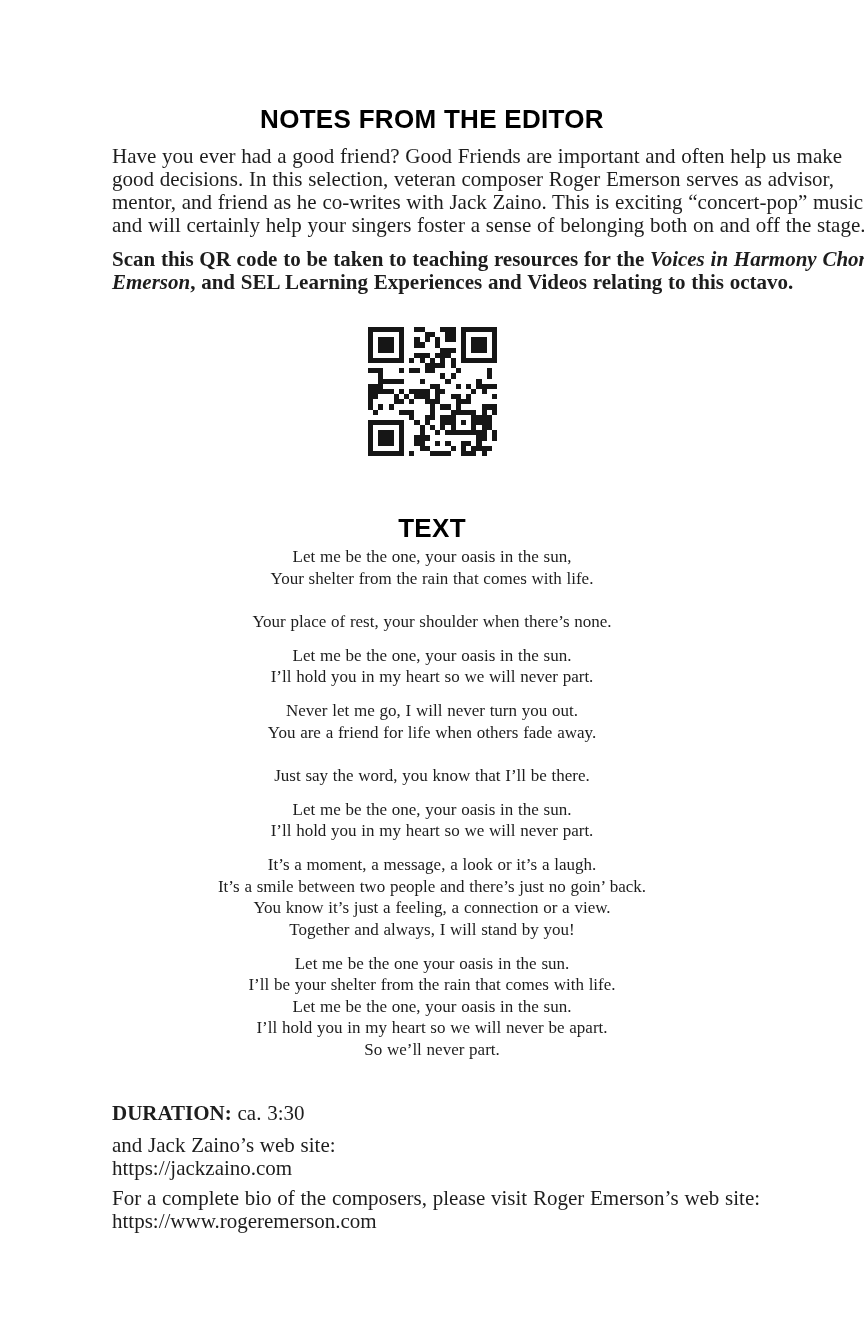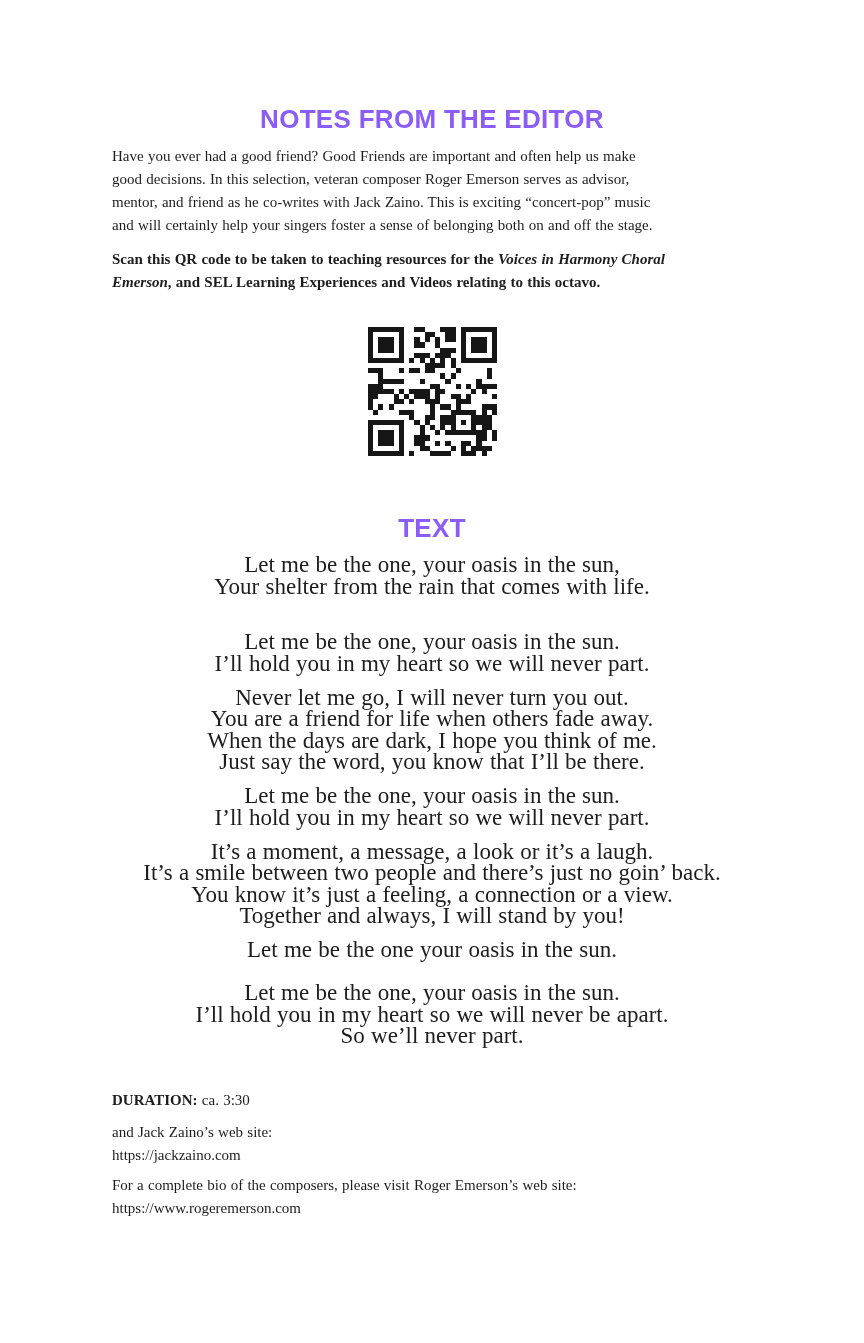--- a/index.html
+++ b/index.html
@@ -13,39 +13,39 @@
     overflow: hidden;
   }
   .main-title, .section-title {
     font-family: "Liberation Sans", "DejaVu Sans", sans-serif;
     font-weight: 700;
     font-size: 26px;
     line-height: 28px;
     letter-spacing: 0.3px;
     text-align: center;
     margin: 0;
-    color: #8b5cf6;
+    color: #000000;
   }
   .main-title { margin-top: 105px; }
   .section-title { margin-top: 54px; }
   .body {
-    font-size: 15px;
+    font-size: 21px;
     line-height: 23px;
     word-spacing: 0.5px;
     margin: 0 120px 0 112px;
   }
   .nowrap { white-space: nowrap; }
   .intro { margin-top: 12px; }
   .qr-paragraph { margin-top: 11px; font-weight: bold; }
   .qr-row { margin-top: 33px; text-align: center; }
   .qr-row svg { width: 129px; height: 129px; display: inline-block; }
   .lyrics {
-    margin-top: 12px;
+    margin-top: 4px;
     text-align: center;
-    font-size: 23px;
+    font-size: 17px;
     line-height: 21.5px;
     word-spacing: 0.5px;
   }
   .lyrics p.stanza { margin: 0 0 12.5px 0; }
   .lyrics p.stanza:last-child { margin-bottom: 0; }
   .duration { margin-top: 42px; }
   .duration strong { font-weight: 700; }
   .bio { margin-top: 7px; }
   .zaino { margin-top: 9px; }
   em { font-style: italic; }
@@ -356,26 +356,26 @@
         <rect x="18" y="24" width="1" height="1"></rect>
         <rect x="19" y="24" width="1" height="1"></rect>
         <rect x="20" y="24" width="1" height="1"></rect>
         <rect x="22" y="24" width="1" height="1"></rect>
       </svg>
   </div>
 
   <h2 class="section-title">TEXT</h2>
 
   <div class="lyrics">
-      <p class="stanza"><span>Let me be the one, your oasis in the sun,</span><br><span>Your shelter from the rain that comes with life.</span><br><br></p>
+      <p class="stanza"><span>Let me be the one, your oasis in the sun,</span><br><span>Your shelter from the rain that comes with life.</span><br><br><span>Your place of rest, your shoulder when there’s none.</span></p>
       <p class="stanza"><span>Let me be the one, your oasis in the sun.</span><br><span>I’ll hold you in my heart so we will never part.</span></p>
-      <p class="stanza"><span>Never let me go, I will never turn you out.</span><br><span>You are a friend for life when others fade away.</span><br><span>When the days are dark, I hope you think of me.</span><br><span>Just say the word, you know that I’ll be there.</span></p>
+      <p class="stanza"><span>Never let me go, I will never turn you out.</span><br><span>You are a friend for life when others fade away.</span><br><br><span>Just say the word, you know that I’ll be there.</span></p>
       <p class="stanza"><span>Let me be the one, your oasis in the sun.</span><br><span>I’ll hold you in my heart so we will never part.</span></p>
       <p class="stanza"><span>It’s a moment, a message, a look or it’s a laugh.</span><br><span>It’s a smile between two people and there’s just no goin’ back.</span><br><span>You know it’s just a feeling, a connection or a view.</span><br><span>Together and always, I will stand by you!</span></p>
-      <p class="stanza"><span>Let me be the one your oasis in the sun.</span><br><br><span>Let me be the one, your oasis in the sun.</span><br><span>I’ll hold you in my heart so we will never be apart.</span><br><span>So we’ll never part.</span></p>
+      <p class="stanza"><span>Let me be the one your oasis in the sun.</span><br><span>I’ll be your shelter from the rain that comes with life.</span><br><span>Let me be the one, your oasis in the sun.</span><br><span>I’ll hold you in my heart so we will never be apart.</span><br><span>So we’ll never part.</span></p>
     </div>
 
   <p class="body duration"><strong>DURATION:</strong> <span>ca. 3:30</span></p>
 
   <p class="body zaino nowrap"><span>and Jack Zaino’s web site:</span><br><span>https://jackzaino.com</span></p>
 
   <p class="body bio nowrap"><span>For a complete bio of the composers, please visit Roger Emerson’s web site:</span><br><span>https://www.rogeremerson.com</span></p>
 
 </div>
 

